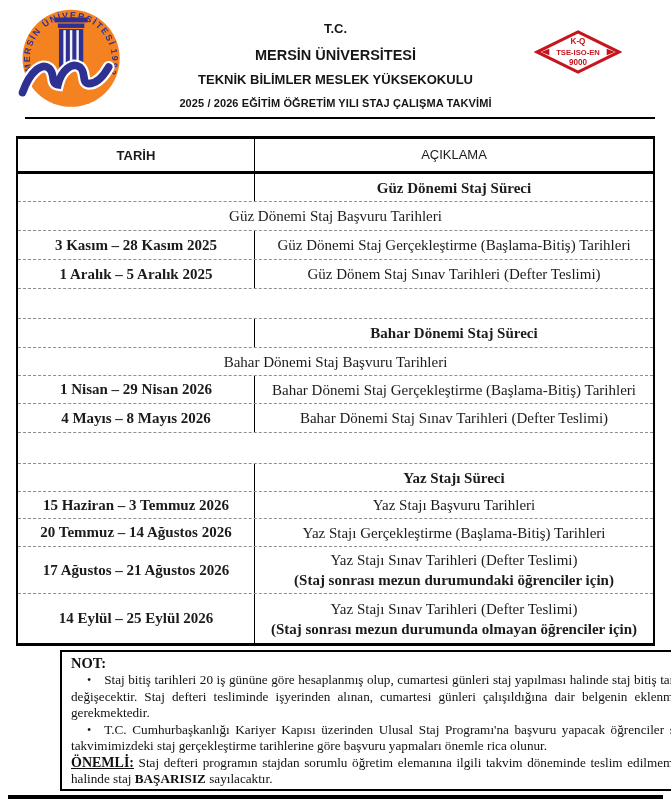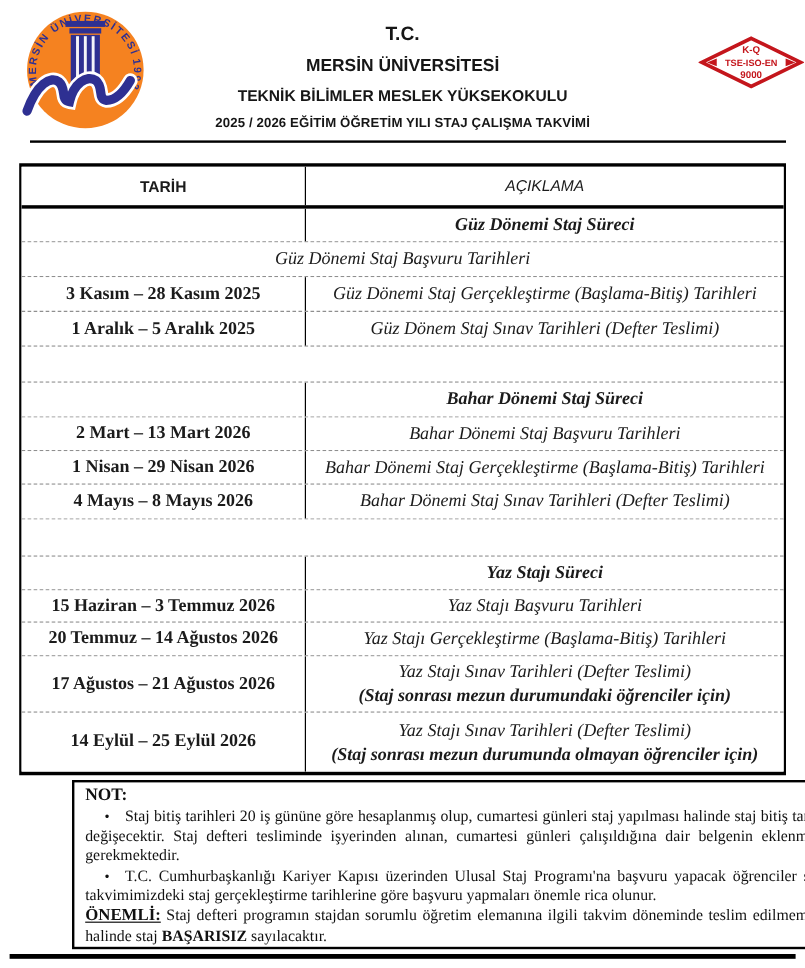--- a/index.html
+++ b/index.html
@@ -4,26 +4,26 @@
 <style>
   * { margin:0; padding:0; box-sizing:border-box; }
   html,body { background:#e8e8e8; }
   #page {
     position:relative; width:671px; height:807px; background:#ffffff;
     font-family:"Liberation Serif","DejaVu Serif",serif; color:#1b1b1b;
     margin:0 auto; overflow:hidden;
   }
   
   .uni-logo { position:absolute; left:8px; top:2px; }
-  .tse-logo { position:absolute; left:582px; top:30px;text-align:center; }
+  .tse-logo { position:absolute; left:534px; top:30px;text-align:center; }
   .titles {
     position:absolute; left:0; top:22px; width:100%; text-align:center;
     font-family:"Liberation Sans","DejaVu Sans",sans-serif; font-weight:bold; color:#161616;
   }
-  .t1 { font-size:16px;   line-height:14px; margin-bottom:11px; }
+  .t1 { font-size:13px;   line-height:14px; margin-bottom:11px; }
   .t2 { font-size:14.5px; line-height:17px; margin-bottom:8px;  }
   .t3 { font-size:13px; line-height:16px; margin-bottom:7px;  }
   .t4 { font-size:11px; line-height:16px; letter-spacing:.1px; }
   .rule-top { position:absolute; left:25px; top:117px; width:630px; height:2px; background:#000; }
   
   .cal-table {
     position:absolute; left:16px; top:136px; width:639px;
     border:2px solid #000; border-top:3px solid #000; border-bottom:3px solid #000;
     font-size:15px;
   }
@@ -33,21 +33,21 @@
     border-bottom:3px solid #000;
     font-family:"Liberation Sans","DejaVu Sans",sans-serif; font-size:13px;
   }
   .c1 {
     width:237px; flex-shrink:0; border-right:1.5px solid #000;
     display:flex; align-items:center; justify-content:center;
     text-align:center; font-weight:bold; padding:0 20px;
   }
   .c2 {
     flex:1; display:flex; flex-direction:column; align-items:center; justify-content:center;
-    text-align:center; padding:0 6px; line-height:20px;font-style:italic;
+    text-align:center; padding:0 6px; line-height:20px;
   }
   .c2 .bold, .section-title { font-weight:bold; }
   .spacer .cfull { flex:1; }
   
   .notes {
     position:absolute; left:16px; top:650px; width:639px; height:141px;
     border:2px solid #000; padding:3px 9px 0 9px;
     font-size:13.2px; line-height:16.5px; text-align:justify; color:#111;margin-left:44px;
   }
   .not-label { font-weight:bold; font-size:14.5px; line-height:17px; }
@@ -134,21 +134,20 @@
 
     <div class="trow spacer" style="height:30px">
       <div class="cfull"></div>
     </div>
 
     <div class="trow" style="height:29px">
       <div class="c1"></div>
       <div class="c2 section-title">Bahar Dönemi Staj Süreci</div>
     </div>
     <div class="trow" style="height:28px">
-      <div class="c1">2 Mart – 13 Mart 2026</div>
       <div class="c2">Bahar Dönemi Staj Başvuru Tarihleri</div>
     </div>
     <div class="trow" style="height:28px">
       <div class="c1">1 Nisan – 29 Nisan 2026</div>
       <div class="c2">Bahar Dönemi Staj Gerçekleştirme (Başlama-Bitiş) Tarihleri</div>
     </div>
     <div class="trow" style="height:29px">
       <div class="c1">4 Mayıs – 8 Mayıs 2026</div>
       <div class="c2">Bahar Dönemi Staj Sınav Tarihleri (Defter Teslimi)</div>
     </div>

